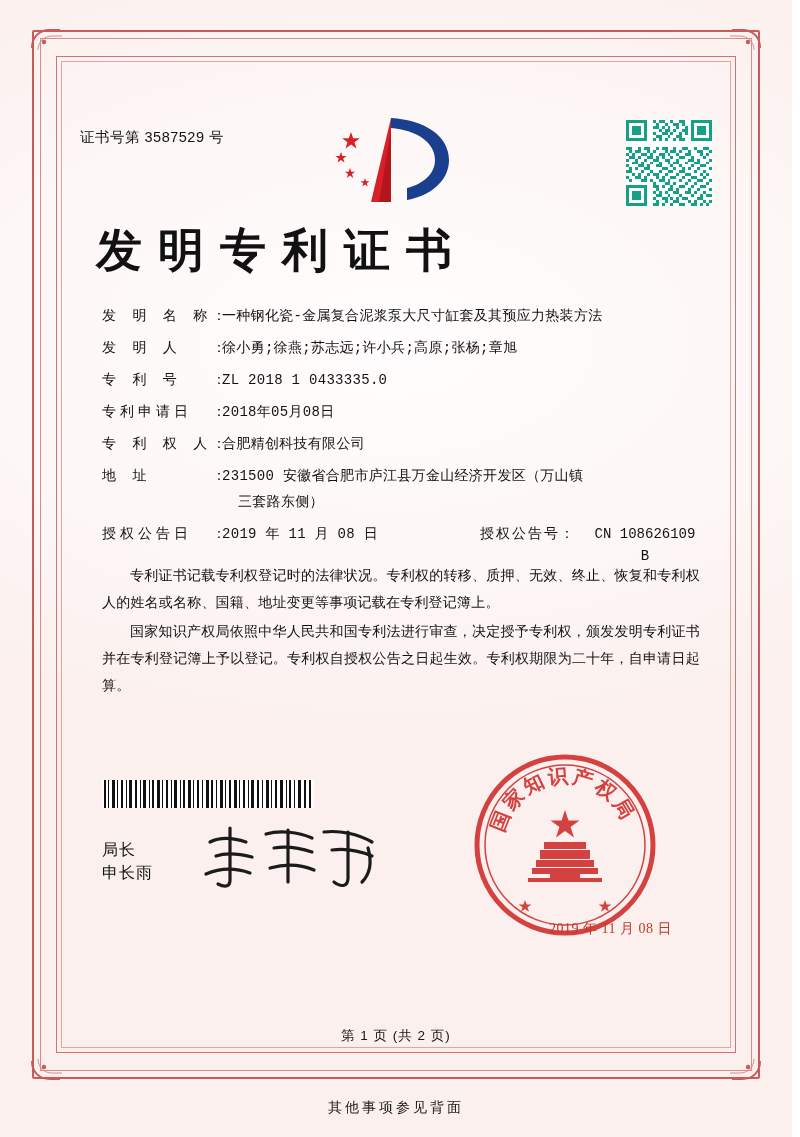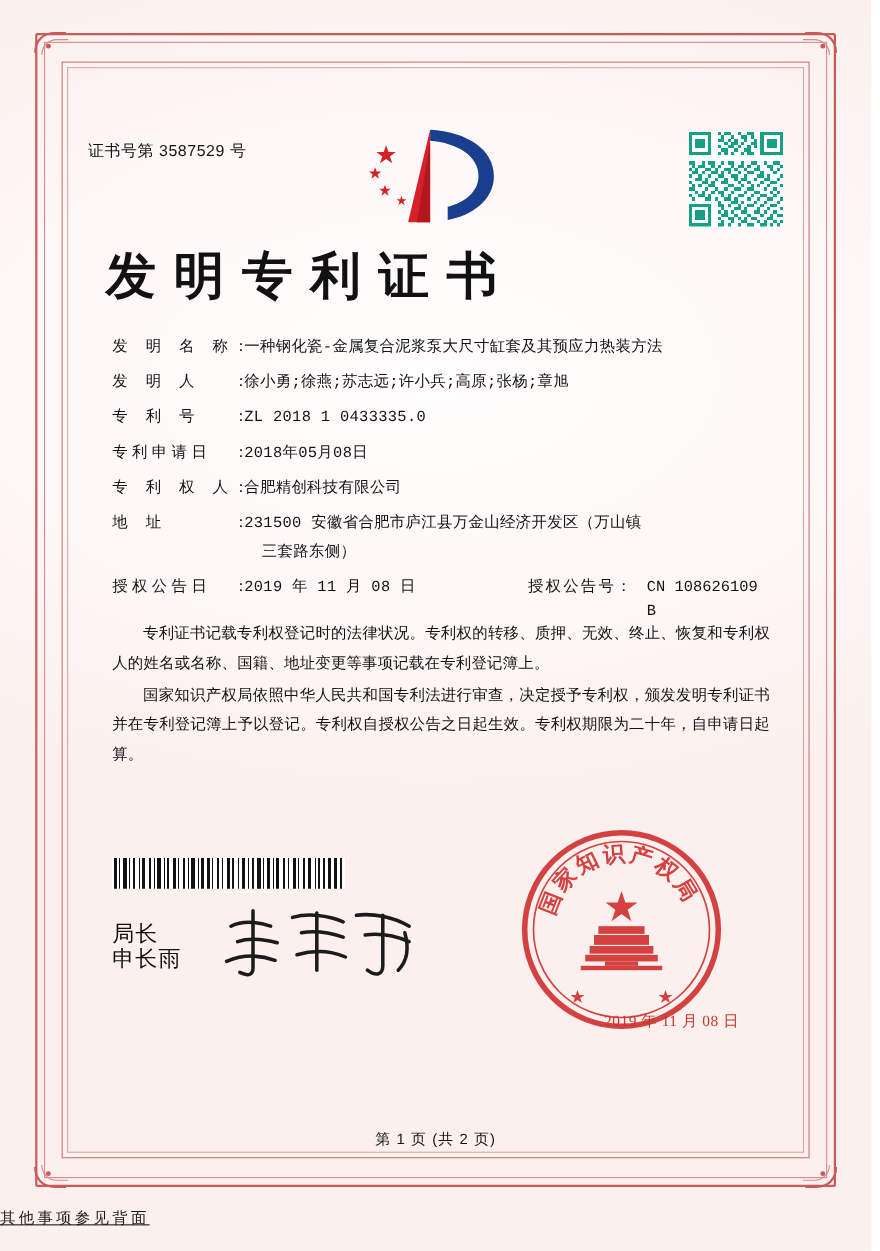--- a/index.html
+++ b/index.html
@@ -137,21 +137,21 @@
     letter-spacing: 0.3px;
   }
   .value .line2 { display: block; margin-top: 4px; padding-left: 16px;}
 
   .row.dual .value-main { flex: 0 0 258px; }
   .row.dual .label2 {
     flex: 0 0 108px;
     letter-spacing: 2px;
     white-space: nowrap;
   }
-  .row.dual .value2 { flex: 1; }
+  .row.dual .value2 { flex: 1; text-align: center; }
 
   
   .paras {
     position: absolute;
     left: 22px; right: 12px;
     top: 472px;
     font-size: 14px;
     line-height: 27px;
     color: #121212;
     text-align: justify;
@@ -170,21 +170,21 @@
     width: 212px;
     height: 28px;
   }
   .barcode svg { display:block; }
 
   
   .sig-block {
     position: absolute;
     left: 22px;
     top: 748px;
-    font-size: 20px;
+    font-size: 16px;
     line-height: 23px;
     letter-spacing: 1px;
     color: #111;
   }
   .handwriting {
     position: absolute;
     left: 120px;
     top: 728px;
     width: 190px;
     height: 76px;
@@ -215,25 +215,24 @@
     bottom: -8px;
     text-align: center;
     font-size: 13.5px;
     color: #161616;
     letter-spacing: 1px;
   }
   .footer-note {
     position: absolute;
     left: 0; right: 0;
     bottom: 20px;
-    text-align: left;
+    text-align: center;
     font-size: 14px;
     color: #1a1a1a;
     letter-spacing: 3px;
-    text-decoration: underline;
   }
 </style>
 </head>
 <body>
 
 <div class="page">
 
   <div class="frame-outer"></div>
   <div class="frame-inner"></div>
 

